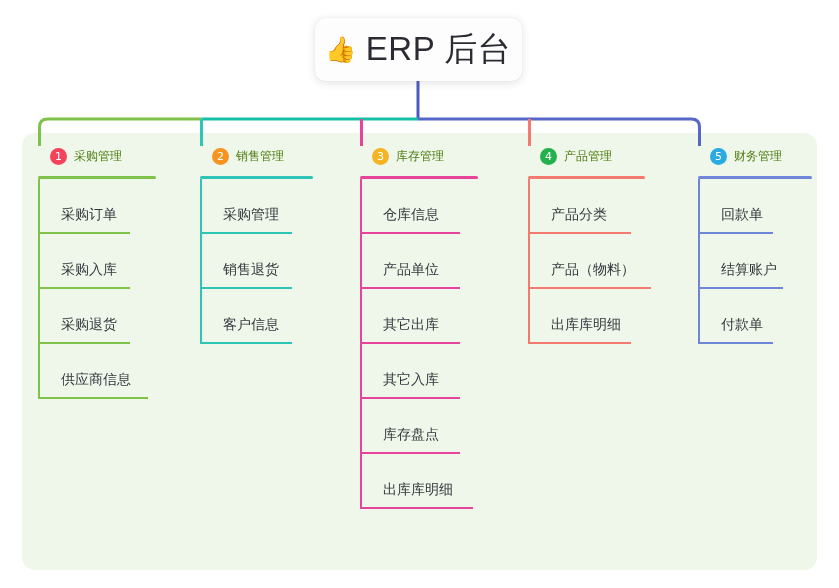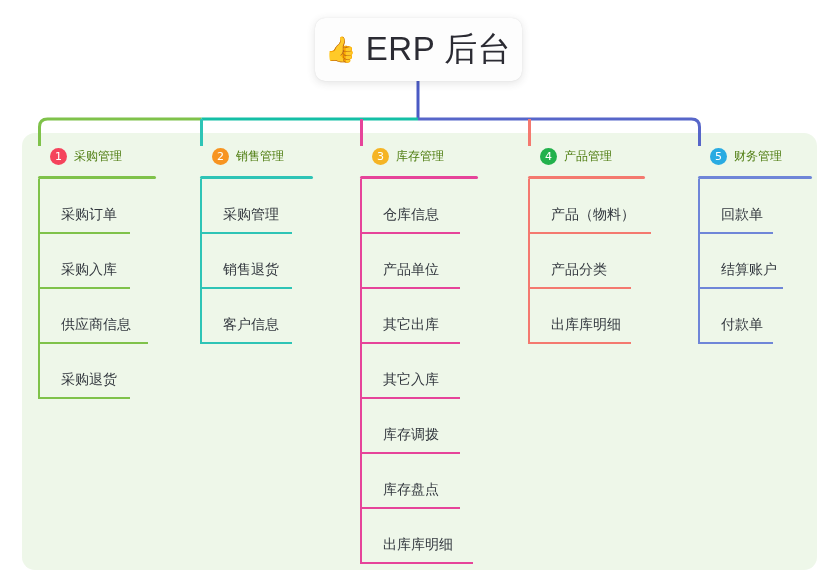--- a/index.html
+++ b/index.html
@@ -165,27 +165,27 @@
           <div class="leaf-label">采购订单</div>
           <div class="leaf-rule" style="background: rgb(127, 194, 74); width: 92px;"></div>
         </div>
         <div class="leaf">
           <div class="leaf-stem" style="background: rgb(127, 194, 74);"></div>
           <div class="leaf-label">采购入库</div>
           <div class="leaf-rule" style="background: rgb(127, 194, 74); width: 92px;"></div>
         </div>
         <div class="leaf">
           <div class="leaf-stem" style="background: rgb(127, 194, 74);"></div>
+          <div class="leaf-label">采购退货</div>
+          <div class="leaf-rule" style="background: rgb(127, 194, 74); width: 92px;"></div>
+        </div>
+        <div class="leaf">
+          <div class="leaf-stem" style="background: rgb(127, 194, 74);"></div>
           <div class="leaf-label">供应商信息</div>
           <div class="leaf-rule" style="background: rgb(127, 194, 74); width: 110px;"></div>
-        </div>
-        <div class="leaf">
-          <div class="leaf-stem" style="background: rgb(127, 194, 74);"></div>
-          <div class="leaf-label">采购退货</div>
-          <div class="leaf-rule" style="background: rgb(127, 194, 74); width: 92px;"></div>
         </div>
       </div>
       <div class="column" style="left: 200px; width: 113px;">
         <div class="col-head">
           <span class="badge" style="background: rgb(247, 148, 33);">2</span>
           <span class="col-title">销售管理</span>
         </div>
         <div class="col-rule" style="background: rgb(46, 196, 182); width: 113px;"></div>
         <div class="leaf">
           <div class="leaf-stem" style="background: rgb(46, 196, 182);"></div>
@@ -224,52 +224,47 @@
           <div class="leaf-label">其它出库</div>
           <div class="leaf-rule" style="background: rgb(230, 68, 154); width: 100px;"></div>
         </div>
         <div class="leaf">
           <div class="leaf-stem" style="background: rgb(230, 68, 154);"></div>
           <div class="leaf-label">其它入库</div>
           <div class="leaf-rule" style="background: rgb(230, 68, 154); width: 100px;"></div>
         </div>
         <div class="leaf">
           <div class="leaf-stem" style="background: rgb(230, 68, 154);"></div>
-          <div class="leaf-label">库存调拨</div>
-          <div class="leaf-rule" style="background: rgb(230, 68, 154); width: 100px;"></div>
-        </div>
-        <div class="leaf">
-          <div class="leaf-stem" style="background: rgb(230, 68, 154);"></div>
           <div class="leaf-label">库存盘点</div>
           <div class="leaf-rule" style="background: rgb(230, 68, 154); width: 100px;"></div>
         </div>
         <div class="leaf">
           <div class="leaf-stem" style="background: rgb(230, 68, 154);"></div>
           <div class="leaf-label">出库库明细</div>
           <div class="leaf-rule" style="background: rgb(230, 68, 154); width: 113px;"></div>
         </div>
       </div>
       <div class="column" style="left: 528px; width: 117px;">
         <div class="col-head">
           <span class="badge" style="background: rgb(34, 177, 76);">4</span>
           <span class="col-title">产品管理</span>
         </div>
         <div class="col-rule" style="background: rgb(244, 121, 111); width: 117px;"></div>
+        <div class="leaf">
+          <div class="leaf-stem" style="background: rgb(244, 121, 111);"></div>
+          <div class="leaf-label">产品分类</div>
+          <div class="leaf-rule" style="background: rgb(244, 121, 111); width: 103px;"></div>
+        </div>
         <div class="leaf">
           <div class="leaf-stem" style="background: rgb(244, 121, 111);"></div>
           <div class="leaf-label">产品（物料）</div>
           <div class="leaf-rule" style="background: rgb(244, 121, 111); width: 123px;"></div>
         </div>
         <div class="leaf">
           <div class="leaf-stem" style="background: rgb(244, 121, 111);"></div>
-          <div class="leaf-label">产品分类</div>
-          <div class="leaf-rule" style="background: rgb(244, 121, 111); width: 103px;"></div>
-        </div>
-        <div class="leaf">
-          <div class="leaf-stem" style="background: rgb(244, 121, 111);"></div>
           <div class="leaf-label">出库库明细</div>
           <div class="leaf-rule" style="background: rgb(244, 121, 111); width: 103px;"></div>
         </div>
       </div>
       <div class="column" style="left: 698px; width: 114px;">
         <div class="col-head">
           <span class="badge" style="background: rgb(41, 171, 226);">5</span>
           <span class="col-title">财务管理</span>
         </div>
         <div class="col-rule" style="background: rgb(111, 134, 216); width: 114px;"></div>

